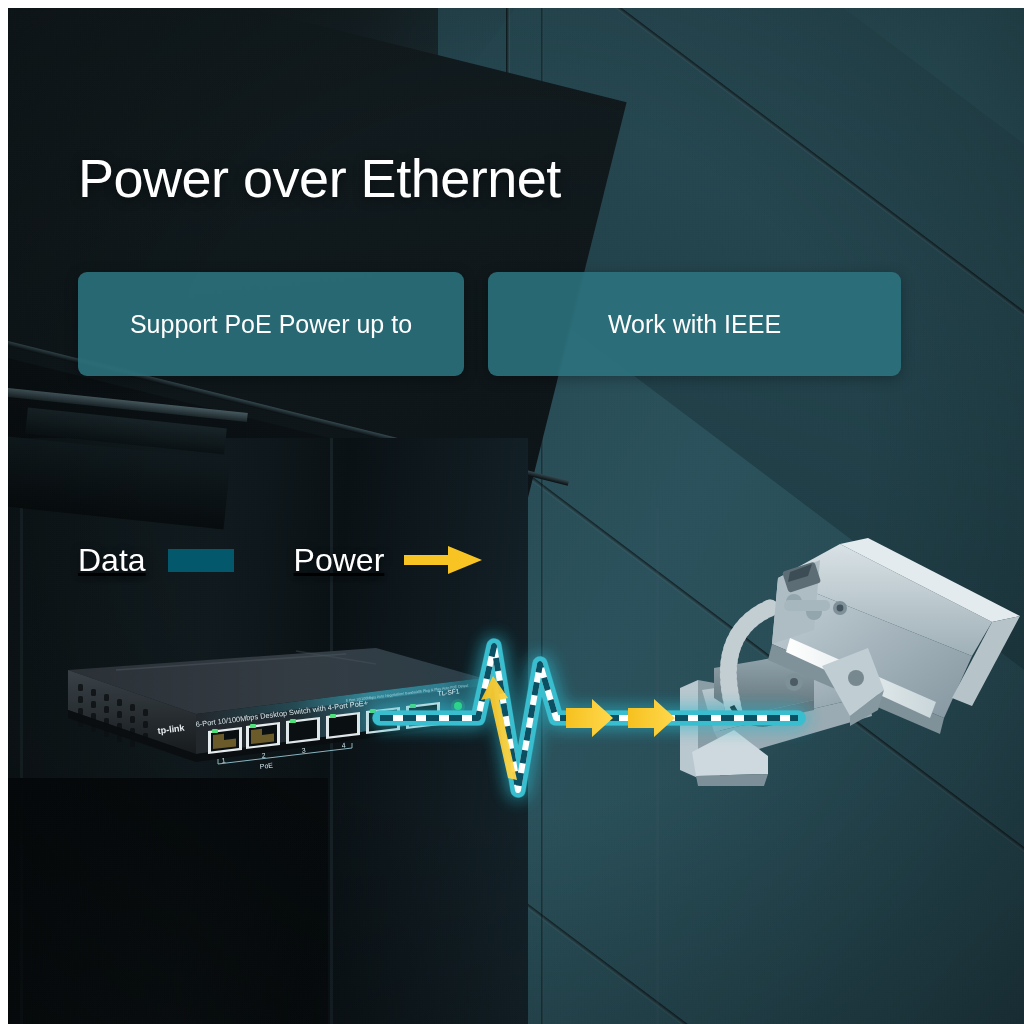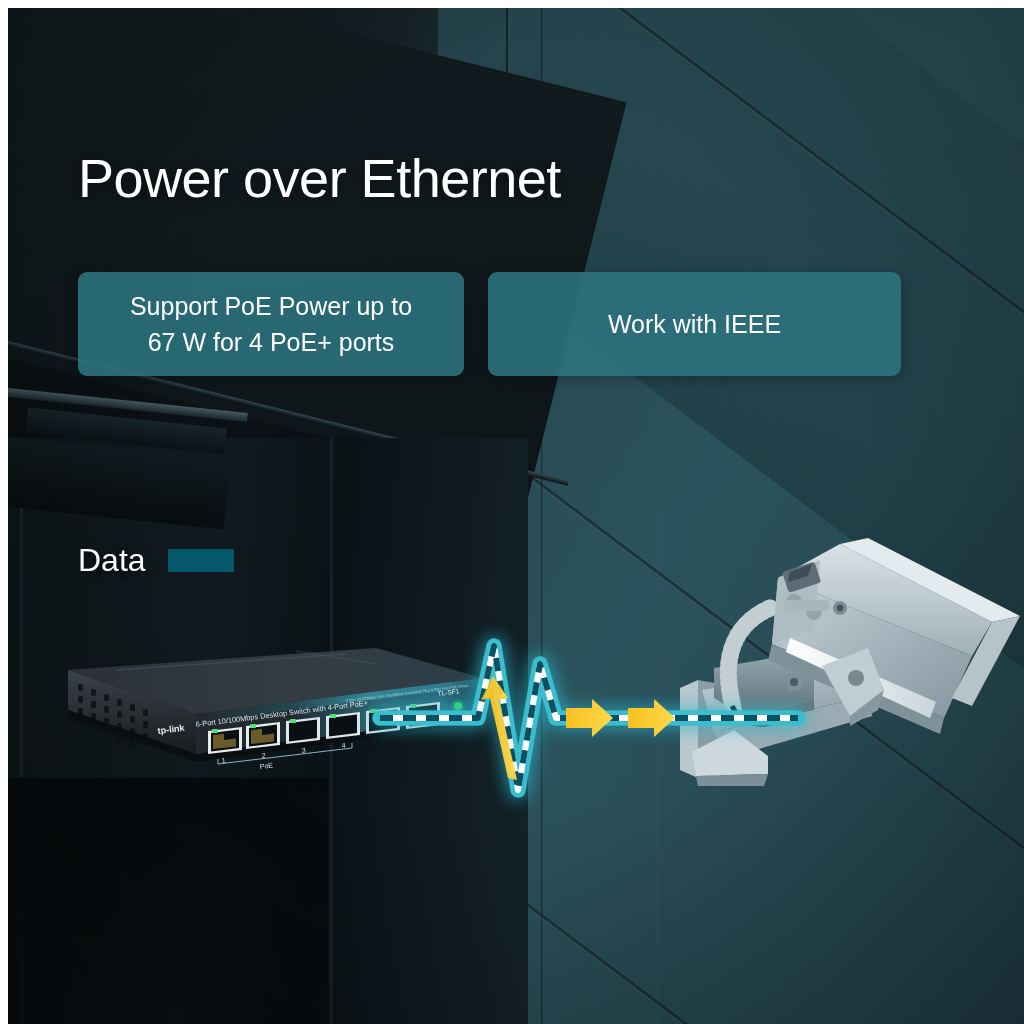--- a/index.html
+++ b/index.html
@@ -92,20 +92,21 @@
   #badge-1 { left: 488px; top: 272px; width: 413px; height: 104px; align-items: center; }
   .badge span { display: block; }
 
   
   #legend {
     position: absolute;
     left: 78px; top: 538px;
     display: flex;
     align-items: center;
     height: 44px;
+    text-decoration: underline;
   }
   .legend-item { display: flex; align-items: center; }
   .legend-label {
     color: #ffffff;
     font-size: 32px;
     text-shadow: 0 2px 8px rgba(0,0,0,.5);
   }
   #legend-swatch-data {
     width: 66px; height: 23px;
     background: #04586b;
@@ -190,37 +191,42 @@
 
     <div id="grain"></div>
     <div id="vignette"></div>
   </div>
 
   <div id="title">Power over Ethernet</div>
 
   <div class="badge" id="badge-0">
     <div>
       <span>Support PoE Power up to</span>
-      <span>67 W for 4 PoE+ ports</span>
     </div>
   </div>
 
   <div class="badge" id="badge-1">
     <div>
       <span>Work with IEEE</span>
     </div>
   </div>
 
   <div id="legend">
 
     <div class="legend-item">
       <span class="legend-label">Data</span>
       <span id="legend-swatch-data"></span>
     </div>
 
+    <div class="legend-item" id="legend-item-power">
+      <span class="legend-label">Power</span>
+      <svg id="legend-arrow-power" width="78" height="34" viewBox="0 0 78 34">
+        <path d="M0 12 H44 V3 L78 17 L44 31 V22 H0 Z" fill="#f7c423"></path>
+      </svg>
+    </div>
   </div>
 
   <svg id="camera" width="352" height="300" viewBox="0 0 352 300">
     <defs>
       <linearGradient id="metalTop" x1="0" y1="0" x2="0" y2="1">
         <stop offset="0" stop-color="#d9e2e6"></stop>
           <stop offset="1" stop-color="#9fb0b7"></stop>
       </linearGradient>
       <linearGradient id="metalSide" x1="0" y1="0" x2="1" y2="1">
         <stop offset="0" stop-color="#c6d2d8"></stop>

